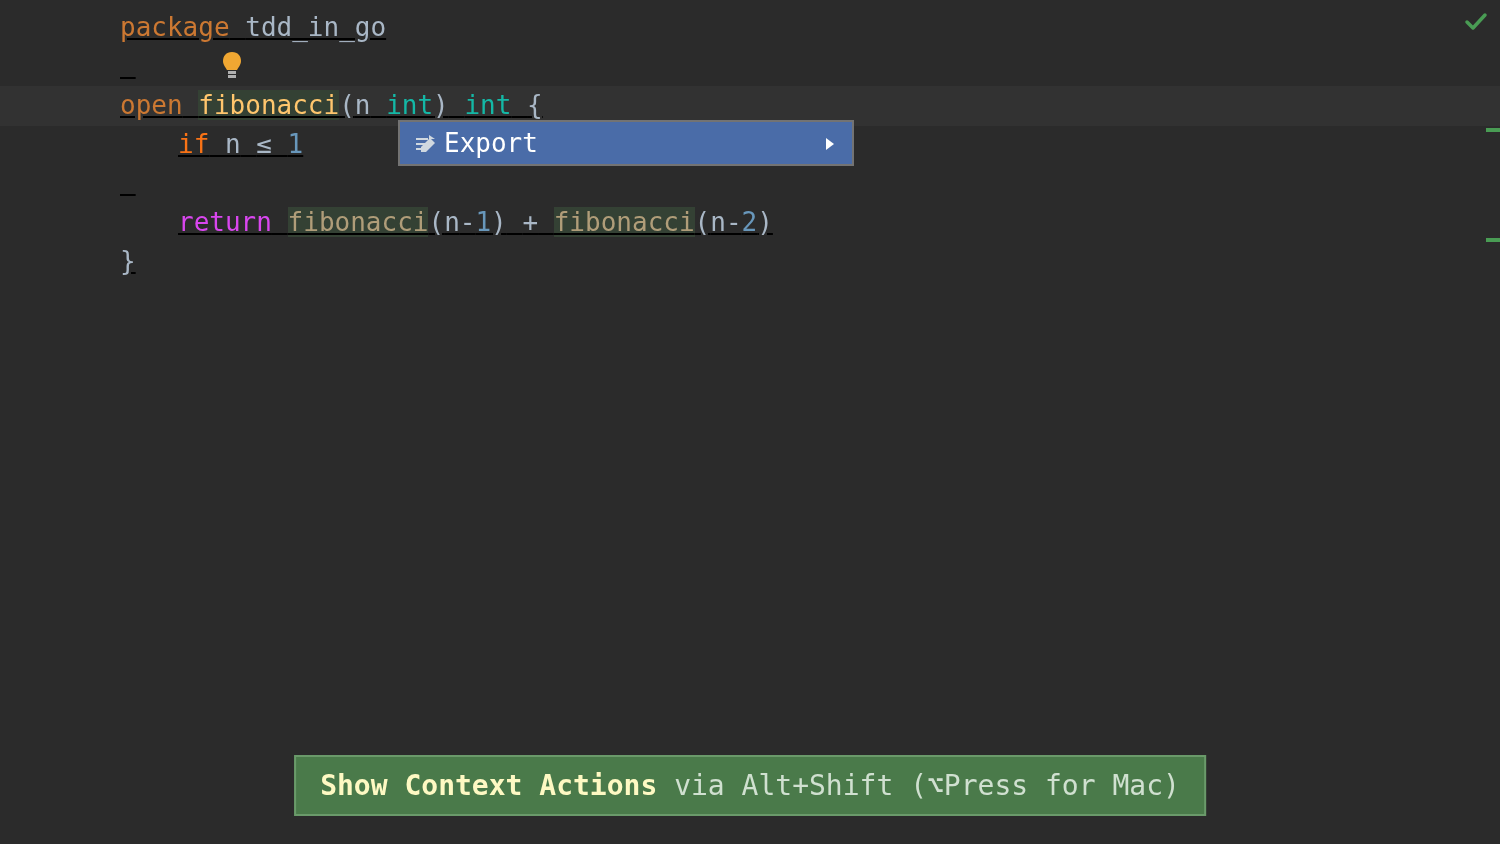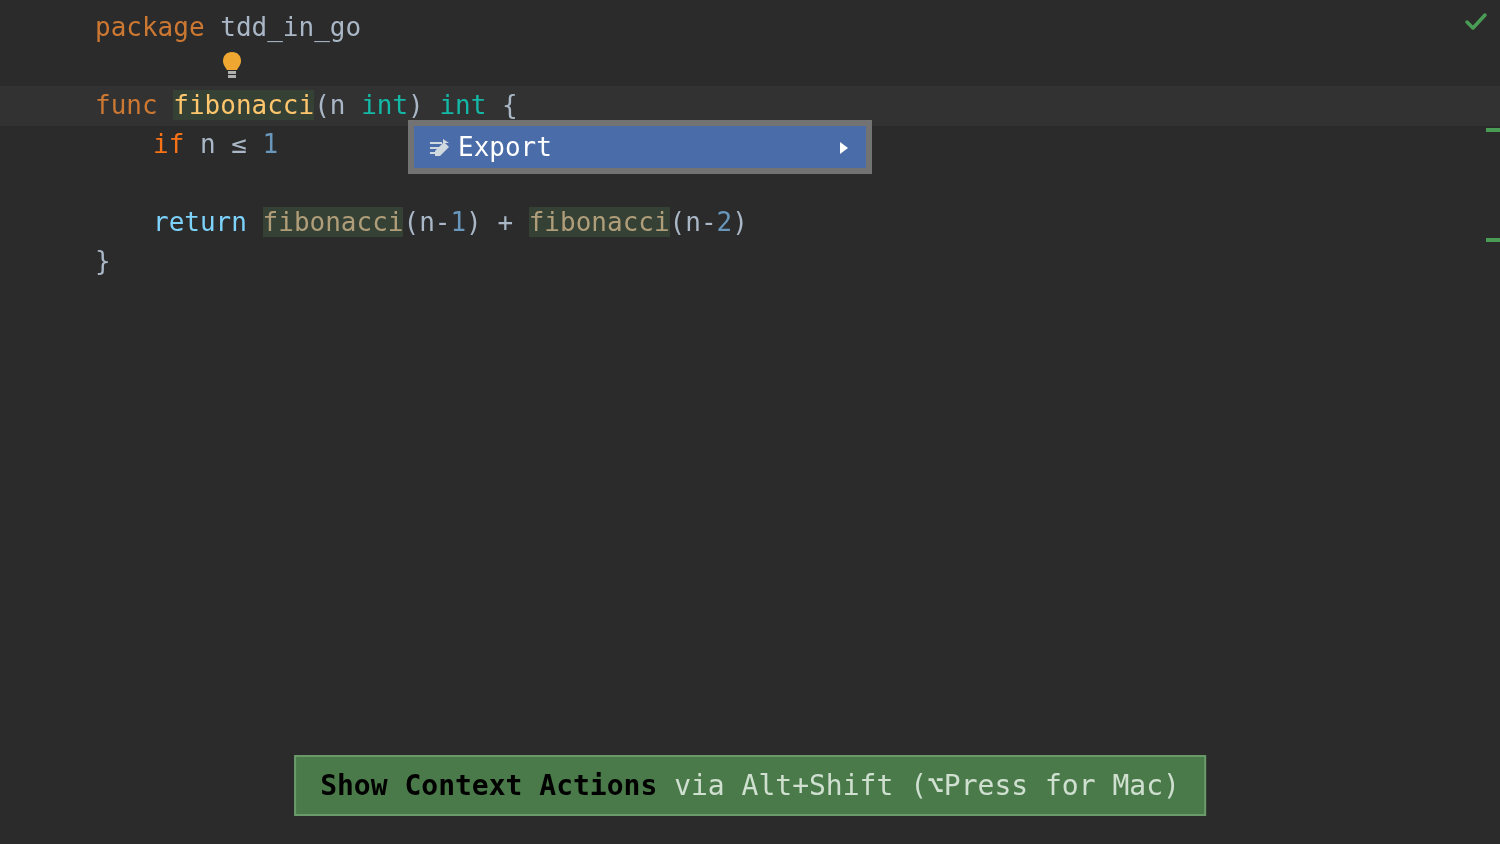--- a/index.html
+++ b/index.html
@@ -12,21 +12,22 @@
       height: 844px;
       background: #2b2b2b;
       font-family: 'Menlo', 'Monaco', 'Consolas', monospace;
       font-size: 26px;
       position: relative;
       overflow: hidden;
     }
     .editor {
       position: relative;
       padding-top: 8px;
-      padding-left: 95px;
+      padding-left: 120px;
+      text-decoration: underline;
     }
     .code-line {
       line-height: 39px;
       white-space: pre;
       color: #a9b7c6;
     }
     .highlighted-line {
       position: absolute;
       left: 0;
       right: 0;
@@ -37,21 +38,21 @@
     }
     .kw-package { color: #cc7832; }
     .pkg-name { color: #a9b7c6; }
     .kw-func { color: #cc7832; }
     .fn-name { color: #ffc66d; background: #344134; }
     .fn-name-call { color: #b09d79; background: #344134; }
     .paren { color: #a9b7c6; }
     .param { color: #a9b7c6; }
     .type { color: #14b8a6; }
     .kw-if { color: #f97316; }
-    .kw-return { color: #7dd3fc; }
+    .kw-return { color: #d946ef; }
     .op { color: #a9b7c6; }
     .num { color: #6897bb; }
     .code-content {
       position: relative;
       z-index: 1;
     }
     .lightbulb-icon {
       position: absolute;
       left: 220px;
       top: 50px;
@@ -66,24 +67,24 @@
     .marker {
       position: absolute;
       right: 0;
       width: 14px;
       height: 4px;
       background: #499c54;
       z-index: 2;
     }
     .popup {
       position: absolute;
-      left: 408px;
+      left: 398px;
       top: 120px;
       background: #3c3f41;
-      border: 6px solid #737373;
+      border: 2px solid #737373;
       z-index: 10;
       font-size: 26px;
     }
     .popup-item {
       display: flex;
       align-items: center;
       padding: 6px 16px 6px 14px;
       background: #4a6ca8;
       color: #ffffff;
       min-width: 452px;
@@ -113,21 +114,21 @@
       bottom: 28px;
       background: #4a7a4a;
       border: 2px solid #6a9a6a;
       padding: 12px 24px;
       color: #d0e0d0;
       font-family: 'Menlo', 'Monaco', 'Consolas', monospace;
       font-size: 28px;
       white-space: nowrap;
     }
     .bottom-banner .strong {
-      color: #000000;
+      color: #fef9c3;
       font-weight: bold;
     }
     .indent { display: inline-block; width: 58px; }
   </style>
 </head>
 <body>
 
 <div class="highlighted-line"></div>
 
 <div class="check-icon">
@@ -144,21 +145,21 @@
     <path d="M12 2 C6 2 3 6 3 11 C3 15 6 18 7 20 L17 20 C18 18 21 15 21 11 C21 6 18 2 12 2 Z" fill="#f0a732"></path>
     <rect x="8" y="21" width="8" height="3" fill="#b0b0b0"></rect>
     <rect x="8" y="25" width="8" height="3" fill="#b0b0b0"></rect>
   </svg>
 </div>
 
 <div class="editor">
   <div class="code-content">
     <div class="code-line"><span class="kw-package">package</span> <span class="pkg-name">tdd_in_go</span></div>
     <div class="code-line">&nbsp;</div>
-    <div class="code-line"><span class="kw-func">func</span> <span class="fn-name">fibonacci</span><span class="paren">(</span><span class="param">n</span> <span class="type">int</span><span class="paren">)</span> <span class="type">int</span> <span class="paren">{</span></div>
+    <div class="code-line"><span class="kw-func">open</span> <span class="fn-name">fibonacci</span><span class="paren">(</span><span class="param">n</span> <span class="type">int</span><span class="paren">)</span> <span class="type">int</span> <span class="paren">{</span></div>
     <div class="code-line"><span class="indent"></span><span class="kw-if">if</span> <span class="param">n</span> <span class="op">≤</span> <span class="num">1</span></div>
     <div class="code-line">&nbsp;</div>
     <div class="code-line"><span class="indent"></span><span class="kw-return">return</span> <span class="fn-name-call">fibonacci</span><span class="paren">(</span><span class="param">n</span><span class="op">-</span><span class="num">1</span><span class="paren">)</span> <span class="op">+</span> <span class="fn-name-call">fibonacci</span><span class="paren">(</span><span class="param">n</span><span class="op">-</span><span class="num">2</span><span class="paren">)</span></div>
     <div class="code-line"><span class="paren">}</span></div>
   </div>
 </div>
 
 <div class="popup">
   <div class="popup-item">
     <span class="popup-item-icon">

